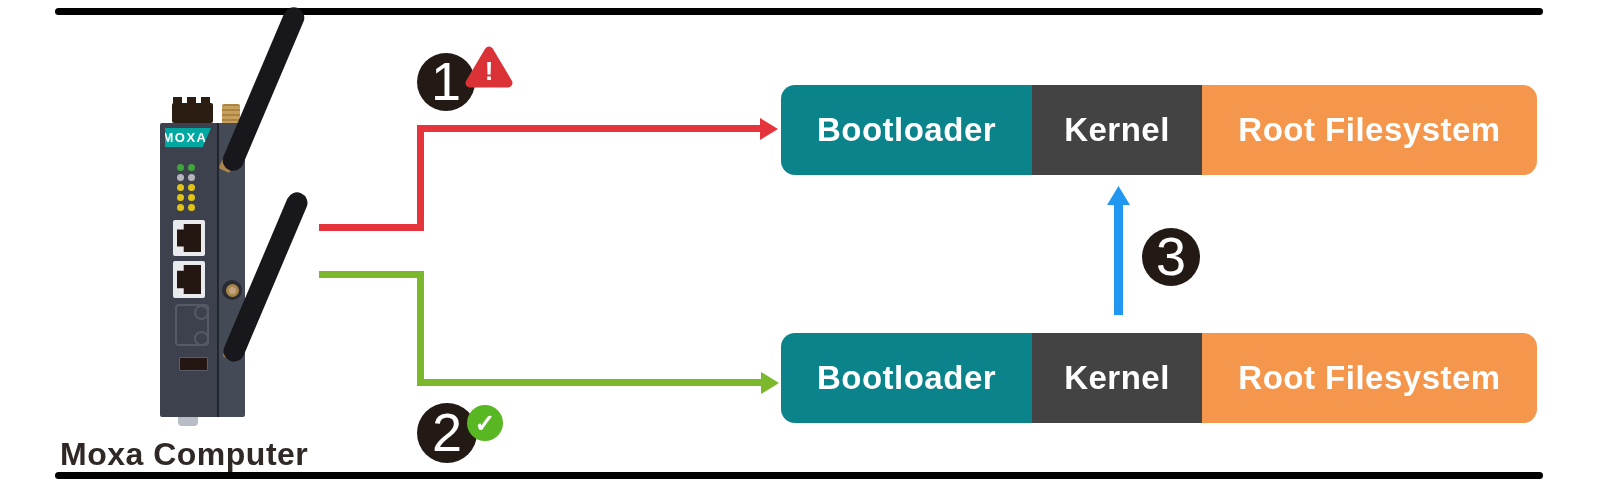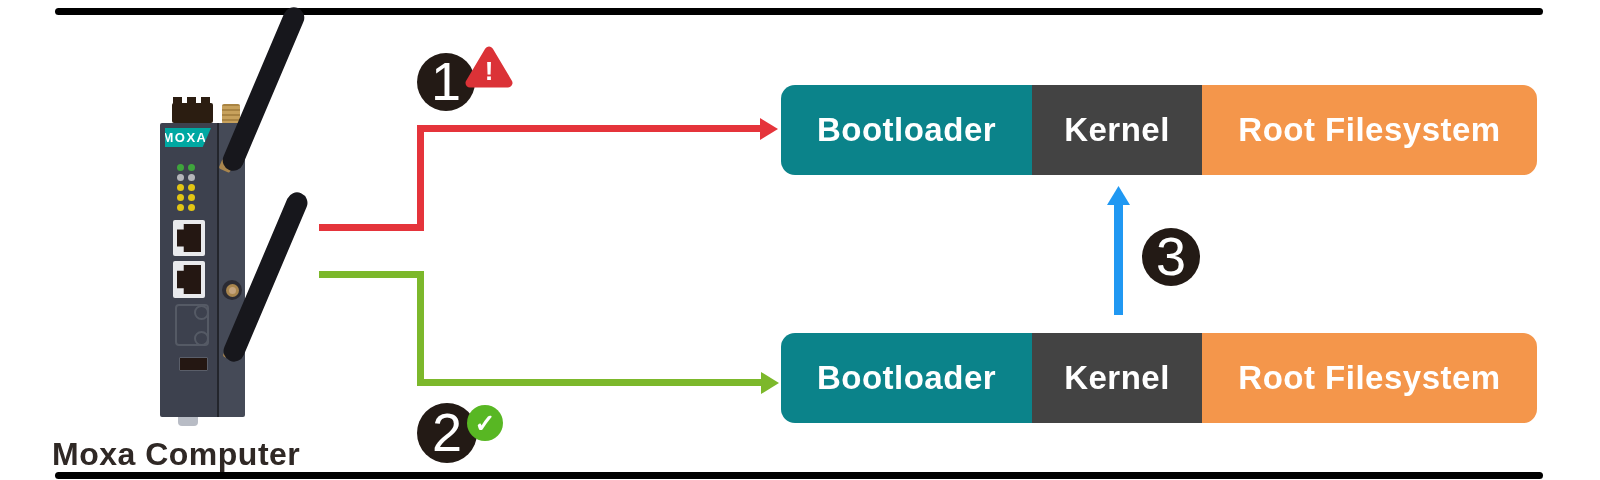--- a/index.html
+++ b/index.html
@@ -124,21 +124,21 @@
 
     <div class="abs" style="left:179px;top:357px;width:27px;height:12px;background:#241712;border:1px solid #5A5E69;border-radius:1px;"></div>
 
     <div class="abs" style="left:178px;top:417px;width:20px;height:9px;background:#B8BCC5;border-radius:0 0 4px 4px;"></div>
 
     <div class="abs hinge" style="left:220px;top:161px;width:12px;height:10px;transform:rotate(23deg);"></div>
     <div class="abs hinge" style="left:224px;top:349px;width:12px;height:10px;transform:rotate(23deg);"></div>
     <div class="abs antenna" style="left:253px;top:1px;width:21px;height:176px;transform:rotate(23deg);"></div>
     <div class="abs antenna" style="left:255px;top:186px;width:21px;height:182px;transform:rotate(23deg);"></div>
 
-    <div class="abs caption" style="left:52px;top:436px;">Moxa Computer</div>
+    <div class="abs caption" style="left:60px;top:436px;">Moxa Computer</div>
   </div>
 
   <div class="step" style="left: 417px; top: 53px; width: 58px; height: 58px; background: rgb(35, 26, 21);">
     <span>1</span>
   </div>
   <svg class="abs" style="left: 464px; top: 44px; color: rgb(219, 50, 55);" width="50" height="46" viewBox="0 0 50 46">
     <path d="M25 7 L44 39 L6 39 Z" fill="currentColor" stroke="currentColor" stroke-width="9" stroke-linejoin="round"></path>
     <text x="25" y="36" text-anchor="middle" fill="#ffffff" font-size="26" font-weight="bold" font-family="Liberation Sans, sans-serif">!</text>
   </svg>
 

